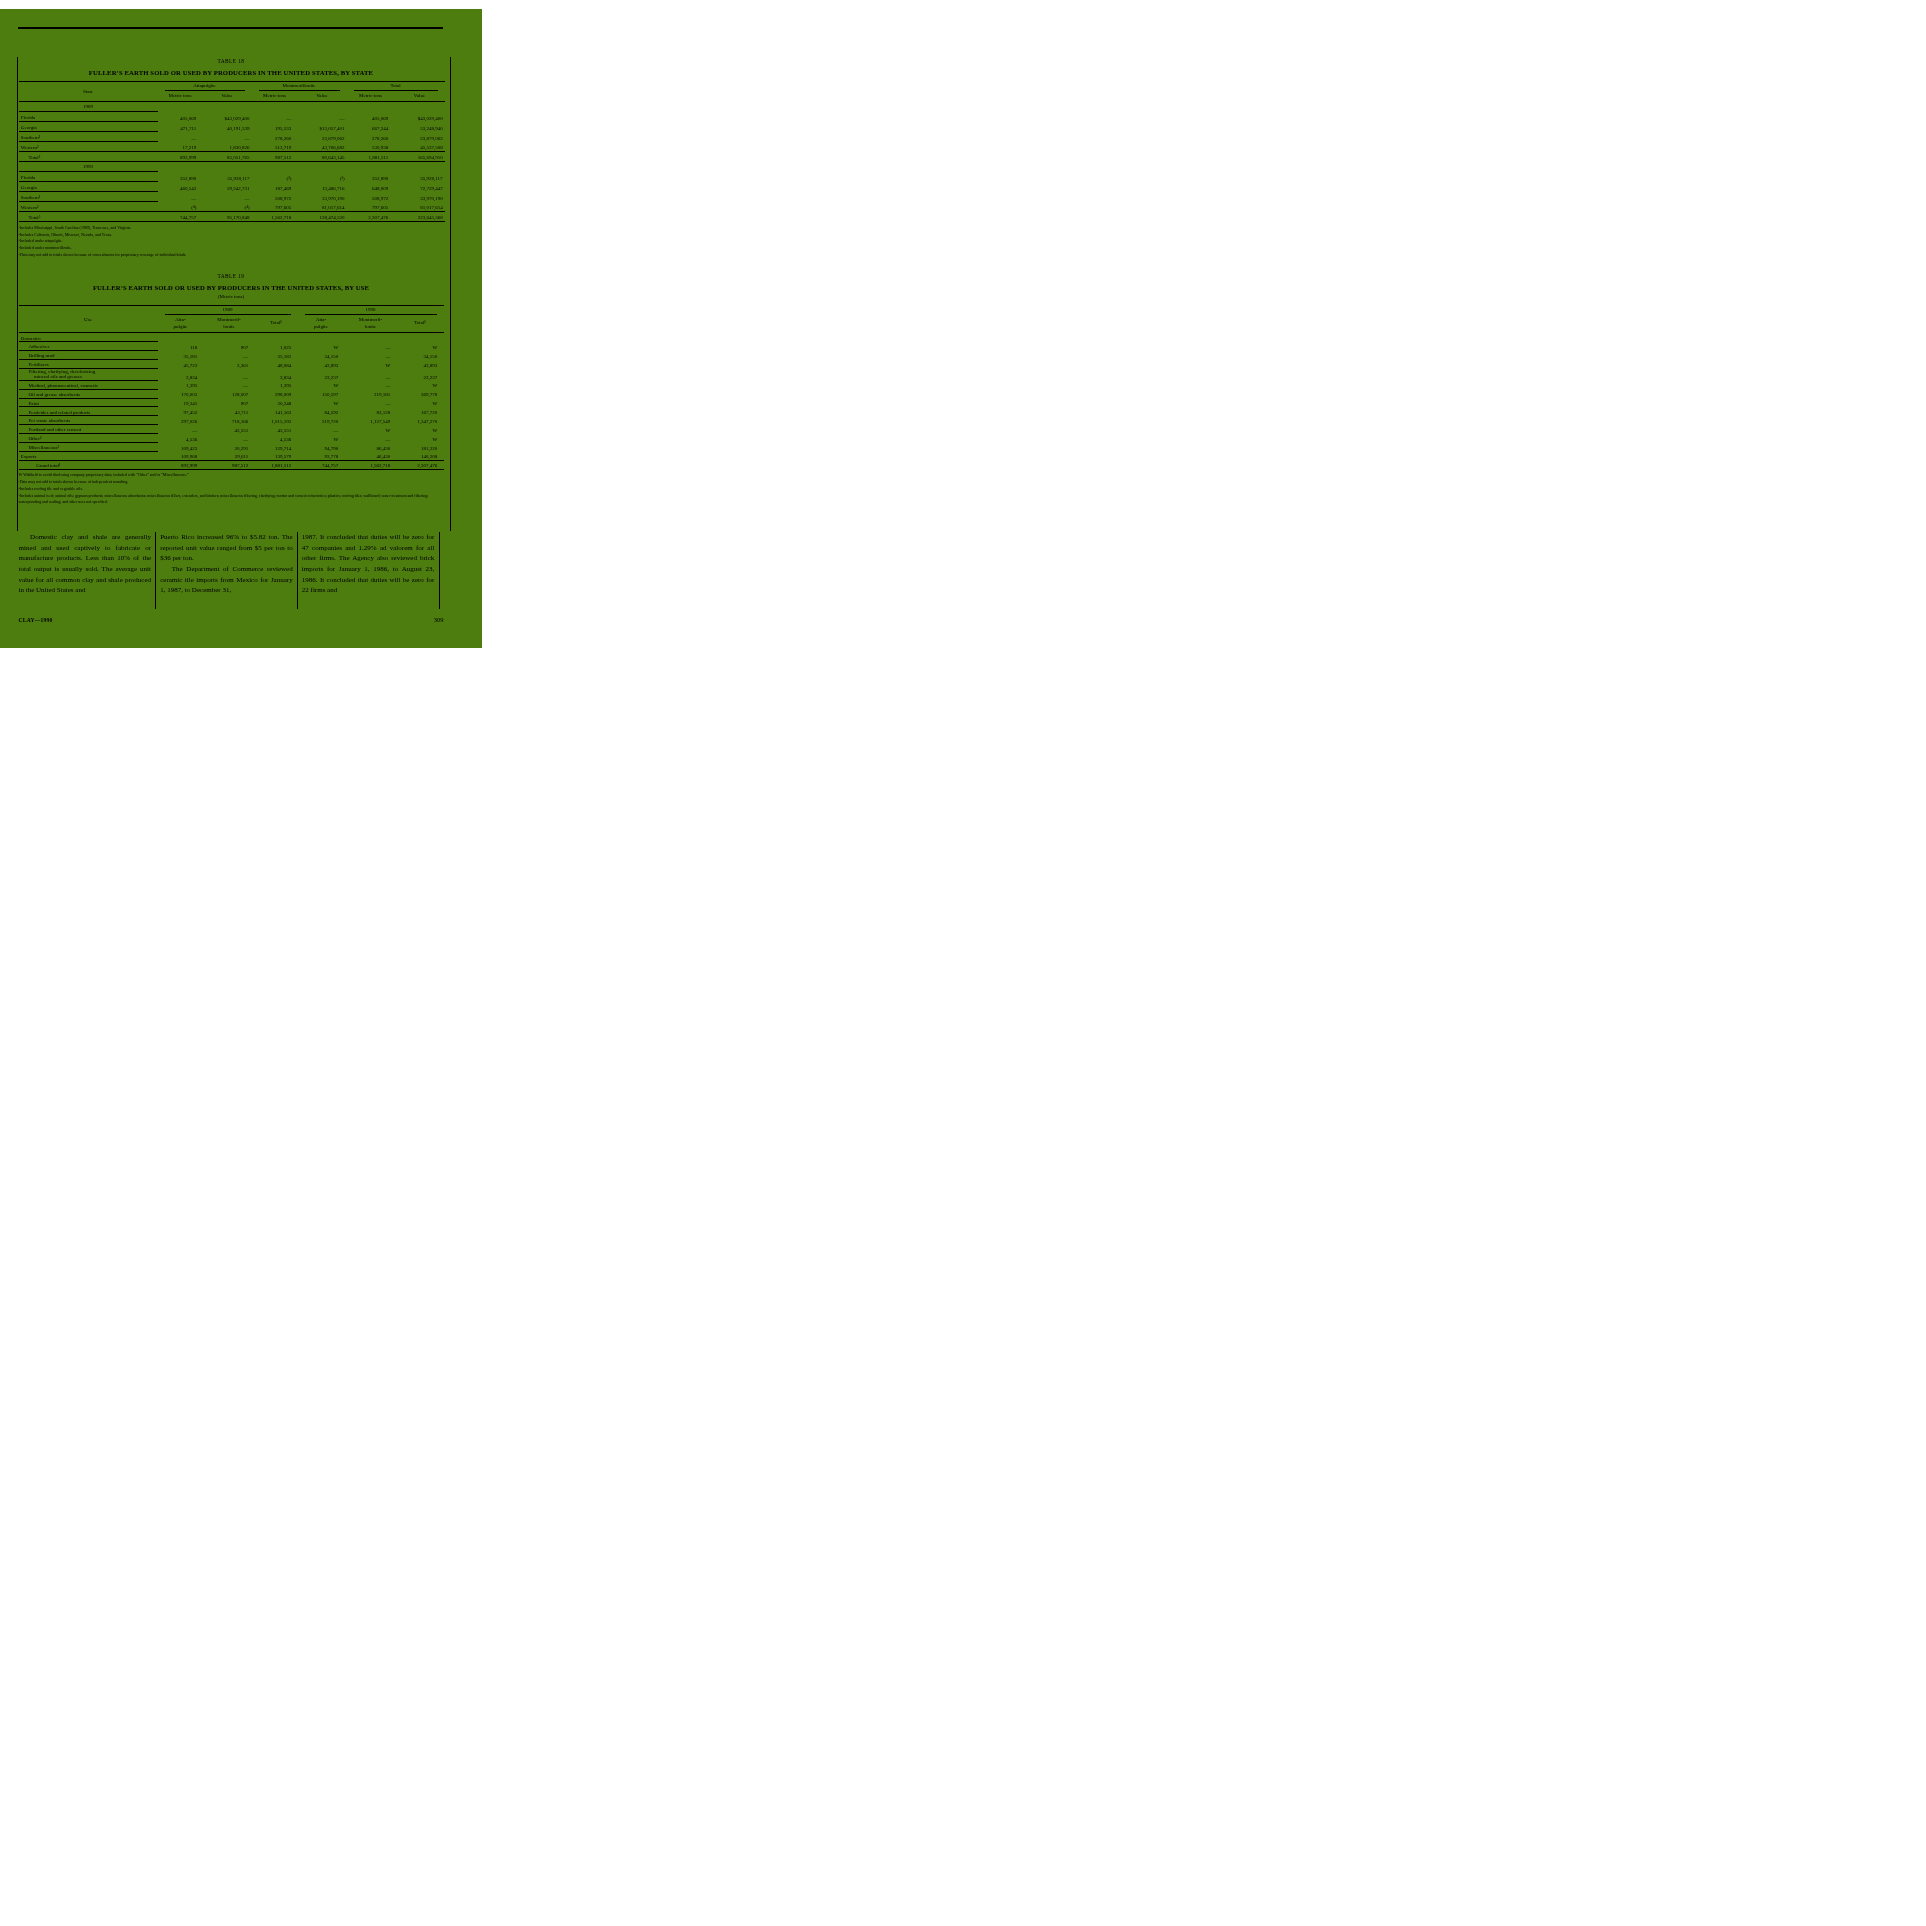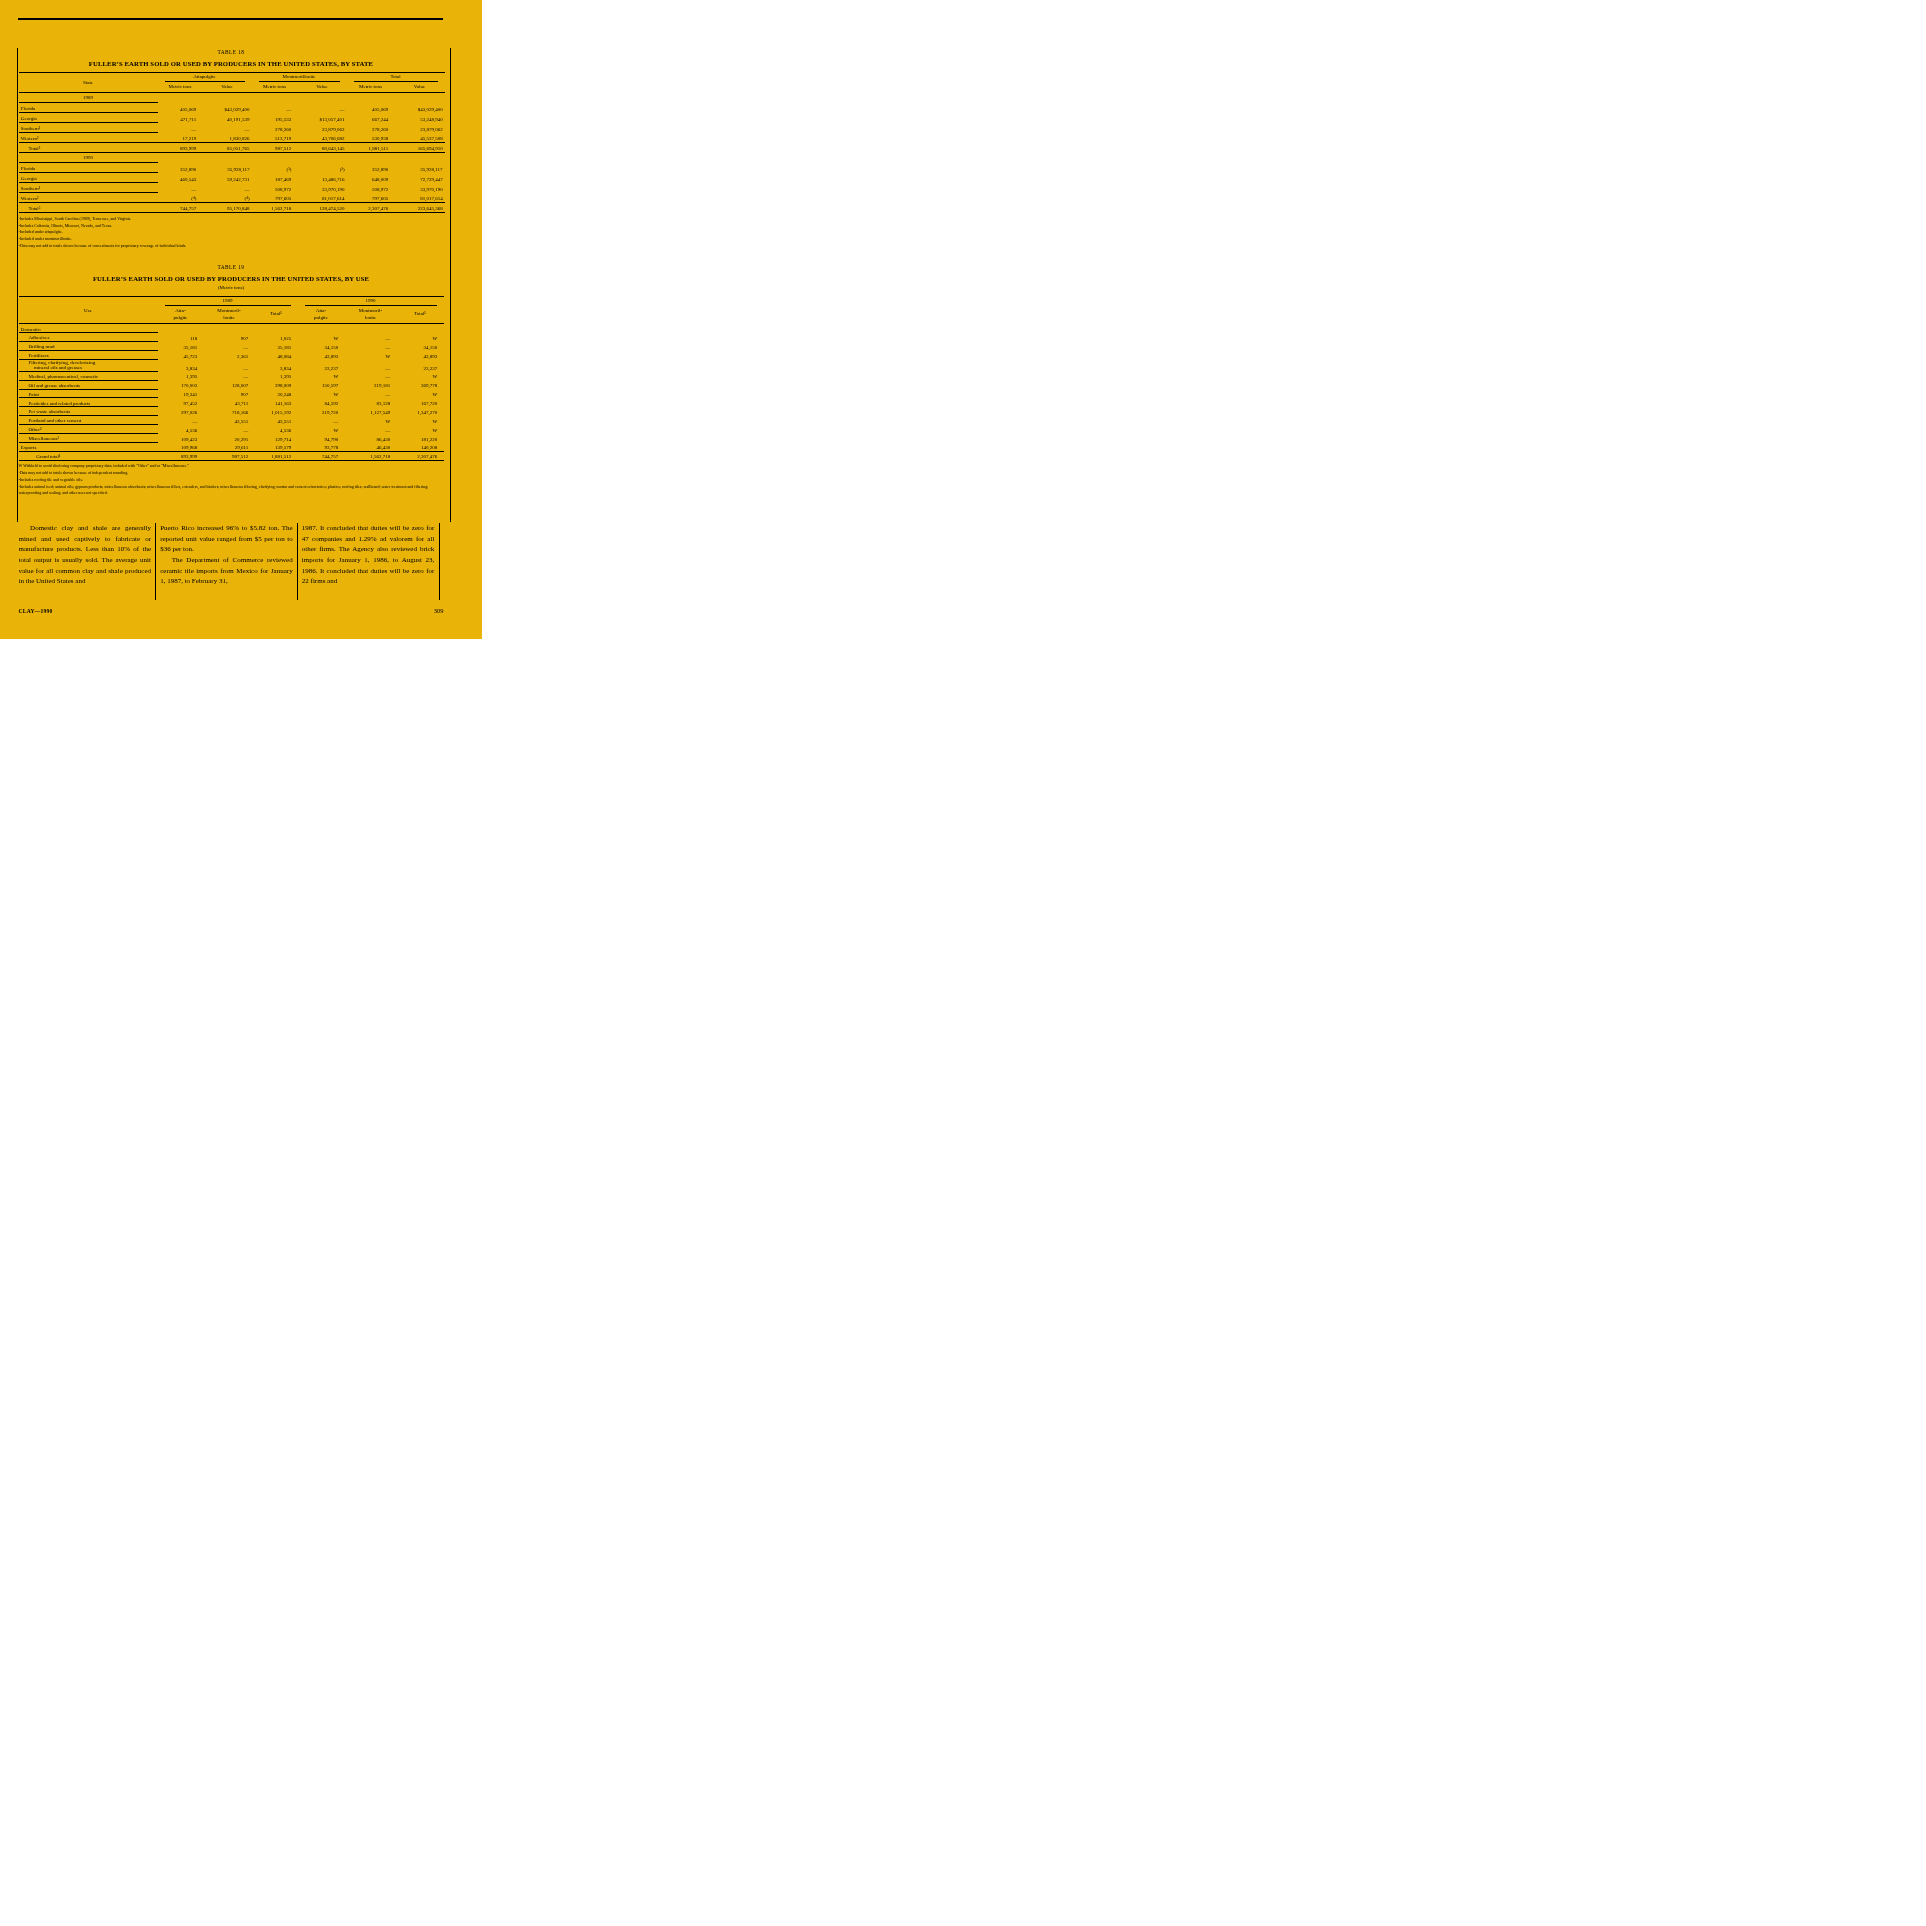--- a/index.html
+++ b/index.html
@@ -1,17 +1,17 @@
 <!DOCTYPE html>
 <html style="font-size:6.2px"><head>
 <meta charset="utf-8">
 <style>
   html,body{margin:0;padding:0;background:#ffffff;}
-  .page{position:relative;width:482px;height:639px;background:#eab308;color:#000;
-        font-family:"Liberation Serif","DejaVu Serif",serif;overflow:hidden;}
+  .page{position:relative;width:482px;height:639px;background:#4d7c0f;color:#000;
+        font-family:"Liberation Serif","DejaVu Serif",serif;overflow:hidden;margin-top:9px;}
   .topbar{position:absolute;left:18px;top:17.7px;width:425px;height:2.3px;background:#000;}
   .vrule{position:absolute;width:0.8px;background:#000;top:48px;height:474px;}
   .vrule.left{left:17px;}
   .vrule.right{left:450px;}
 
   .t18wrap{position:absolute;left:18.5px;top:49px;width:425px;}
   .t19wrap{position:absolute;left:18.5px;top:264px;width:425px;}
   .tbl-label{text-align:center;font-size:5.4px;letter-spacing:0.4px;}
   .tbl-title{text-align:center;font-size:6.7px;font-weight:700;margin-top:4.6px;letter-spacing:0.1px;}
   .tbl-sub{text-align:center;font-size:5px;margin-top:3.9px;}
@@ -391,21 +391,21 @@
     </div>
   </section>
 
   <div class="bodytext">
     <div class="bcol">
       <p class="indent">Domestic clay and shale are generally mined and used captively to fabricate or manufacture products. Less than 10% of the total output is usually sold. The average unit value for all common clay and shale produced in the United States and</p>
     </div>
     <div class="vsep"></div>
     <div class="bcol">
       <p>Puerto Rico increased 96% to $5.82 ton. The reported unit value ranged from $5 per ton to $36 per ton.</p>
-      <p class="indent">The Department of Commerce reviewed ceramic tile imports from Mexico for January 1, 1987, to February 31,</p>
+      <p class="indent">The Department of Commerce reviewed ceramic tile imports from Mexico for January 1, 1987, to December 31,</p>
     </div>
     <div class="vsep"></div>
     <div class="bcol">
       <p>1987. It concluded that duties will be zero for 47 companies and 1.29% ad valorem for all other firms. The Agency also reviewed brick imports for January 1, 1986, to August 23, 1986. It concluded that duties will be zero for 22 firms and</p>
     </div>
     <div class="vsep"></div>
   </div>
 
   <div class="footer">
     <span class="fl">CLAY—1990</span>

